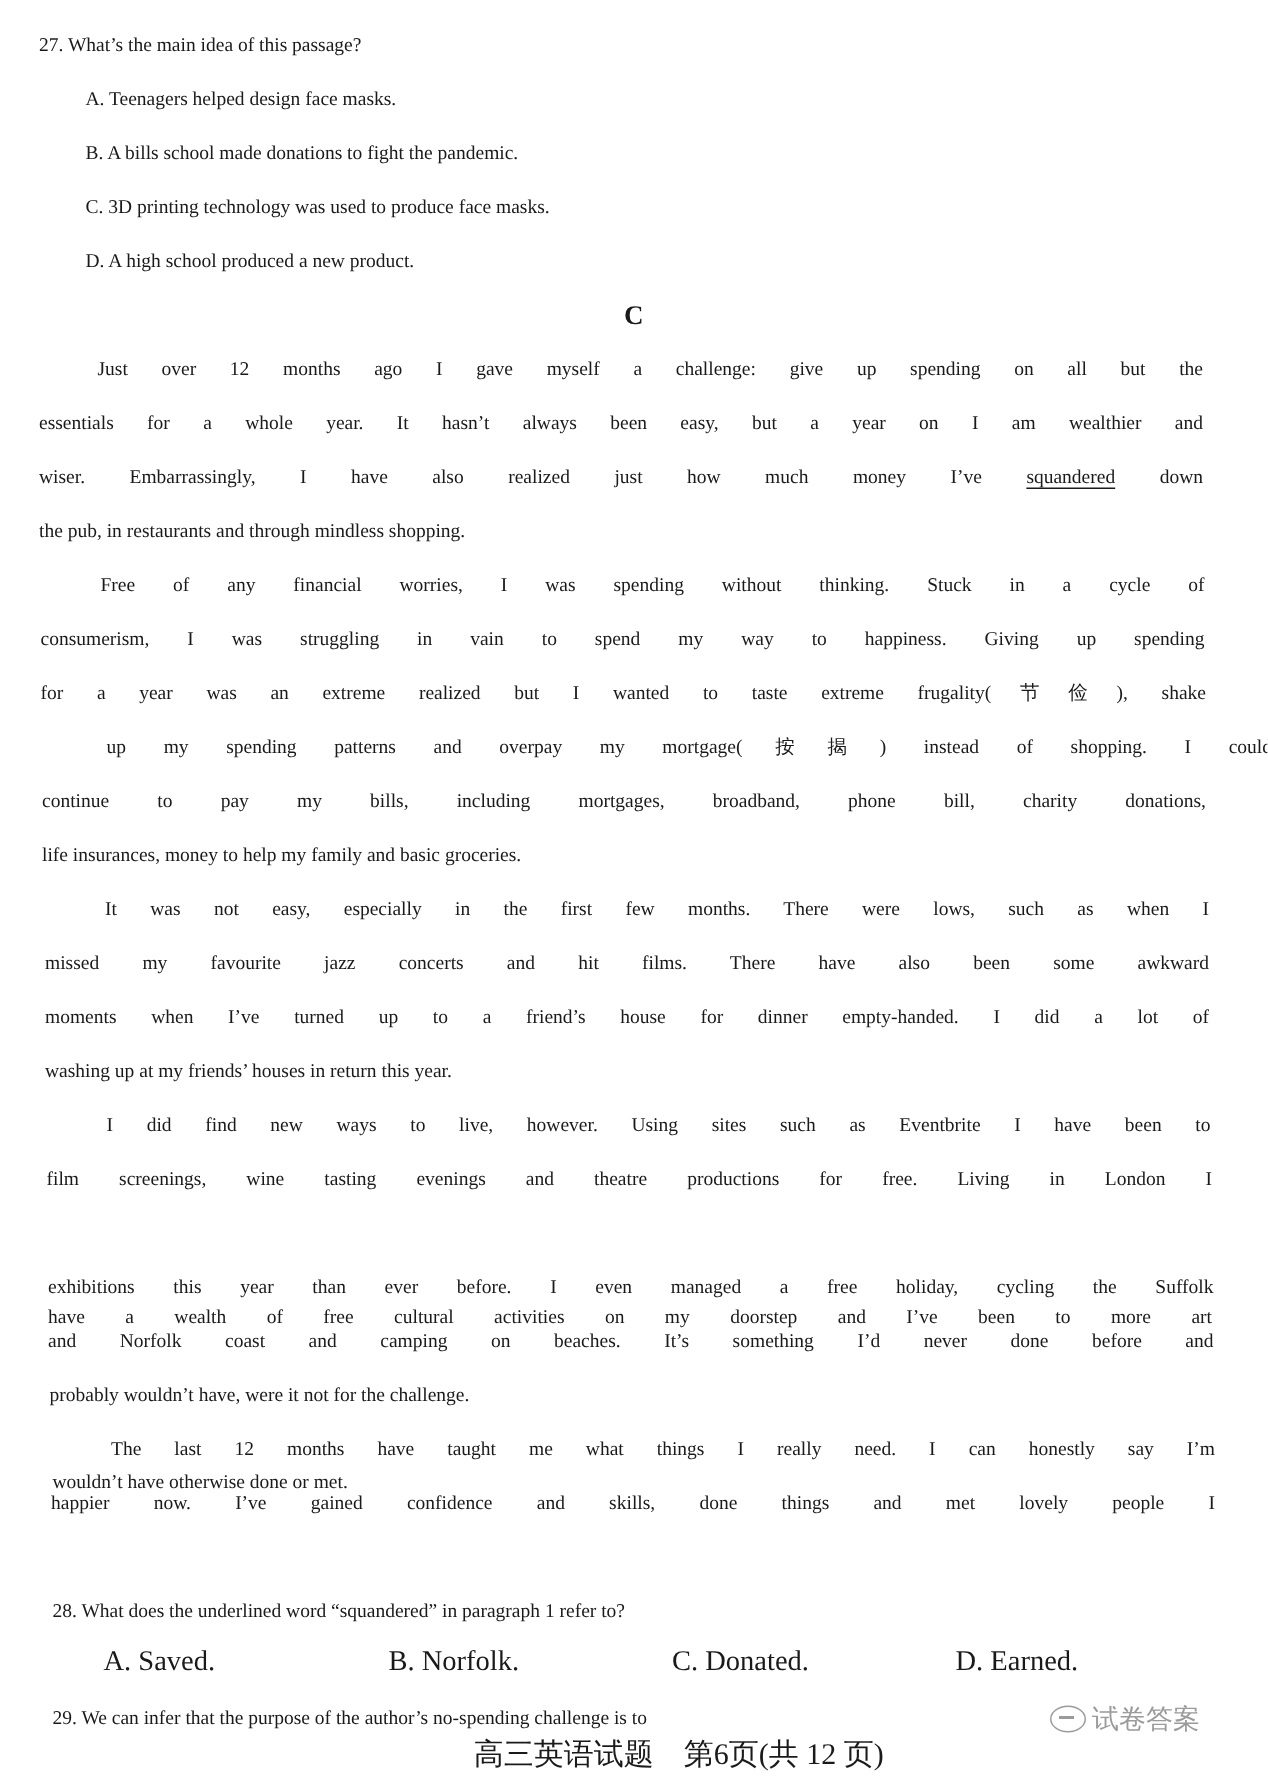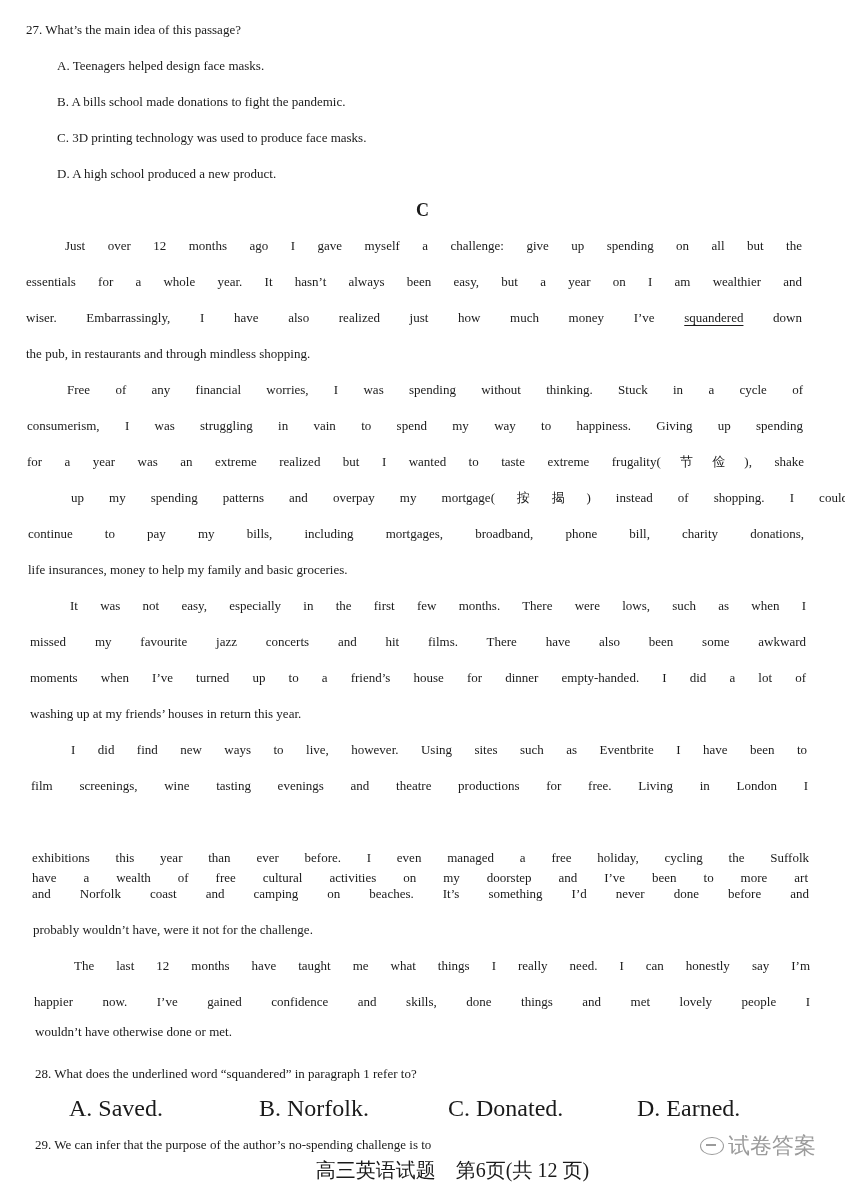--- a/index.html
+++ b/index.html
@@ -47,21 +47,21 @@
   .watermark {
     position: absolute;
     left: 700px;
     top: 1132px;
     height: 28px;
     display: flex;
     align-items: center;
     color: #8a8a8a;
     opacity: 0.85;
     font-family: "DejaVu Sans", sans-serif;
-    font-size: 22px;
+    font-size: 18px;
     background: rgba(255,255,255,0.6);
   }
   .wm-icon {
     width: 22px;
     height: 16px;
     border: 1.5px solid #8a8a8a;
     border-radius: 50%;
     margin-right: 4px;
     position: relative;
   }
@@ -70,21 +70,21 @@
     position: absolute;
     left: 5px;
     top: 6px;
     width: 10px;
     height: 2px;
     background: #8a8a8a;
   }
   .opts-row {
     position: absolute;
     top: 1096px;
-    font-size: 24px;
+    font-size: 19px;
     line-height: 24px;
   }
 </style>
 </head>
 <body>
 
 <div class="line" style="left:26px; top:18px;">27. What’s the main idea of this passage?</div>
 <div class="line" style="left:57px; top:54px;">A. Teenagers helped design face masks.</div>
 <div class="line" style="left:57px; top:90px;">B. A bills school made donations to fight the pandemic.</div>
 <div class="line" style="left:57px; top:126px;">C. 3D printing technology was used to produce face masks.</div>
@@ -113,21 +113,21 @@
 
 <div class="line just" style="left:71px; width:736px; top:738px;">I did find new ways to live, however. Using sites such as Eventbrite I have been to</div>
 <div class="line just" style="left:31px; width:777px; top:774px;">film screenings, wine tasting evenings and theatre productions for free. Living in London I</div>
 <div class="line just" style="left:32px; width:776px; top:854px;margin-top:12px;">have a wealth of free cultural activities on my doorstep and I’ve been to more art</div>
 <div class="line just" style="left:32px; width:777px; top:846px;">exhibitions this year than ever before. I even managed a free holiday, cycling the Suffolk</div>
 <div class="line just" style="left:32px; width:777px; top:882px;">and Norfolk coast and camping on beaches. It’s something I’d never done before and</div>
 <div class="line" style="left:33px; top:918px;">probably wouldn’t have, were it not for the challenge.</div>
 
 <div class="line just" style="left:74px; width:736px; top:954px;">The last 12 months have taught me what things I really need. I can honestly say I’m</div>
 <div class="line just" style="left:34px; width:776px; top:990px;">happier now. I’ve gained confidence and skills, done things and met lovely people I</div>
-<div class="line" style="left:35px; top:1020px;text-align:right;">wouldn’t have otherwise done or met.</div>
+<div class="line" style="left:35px; top:976px;text-align:right;">wouldn’t have otherwise done or met.</div>
 
 <div class="line" style="left:35px; top:1062px;">28. What does the underlined word “squandered” in paragraph 1 refer to?</div>
 <div class="opts-row" style="left:69px;">A. Saved.</div>
 <div class="opts-row" style="left:259px;">B. Norfolk.</div>
 <div class="opts-row" style="left:448px;">C. Donated.</div>
 <div class="opts-row" style="left:637px;">D. Earned.</div>
 
 <div class="line" style="left:35px; top:1133px;">29. We can infer that the purpose of the author’s no-spending challenge is to</div>
 
 <div class="watermark">

